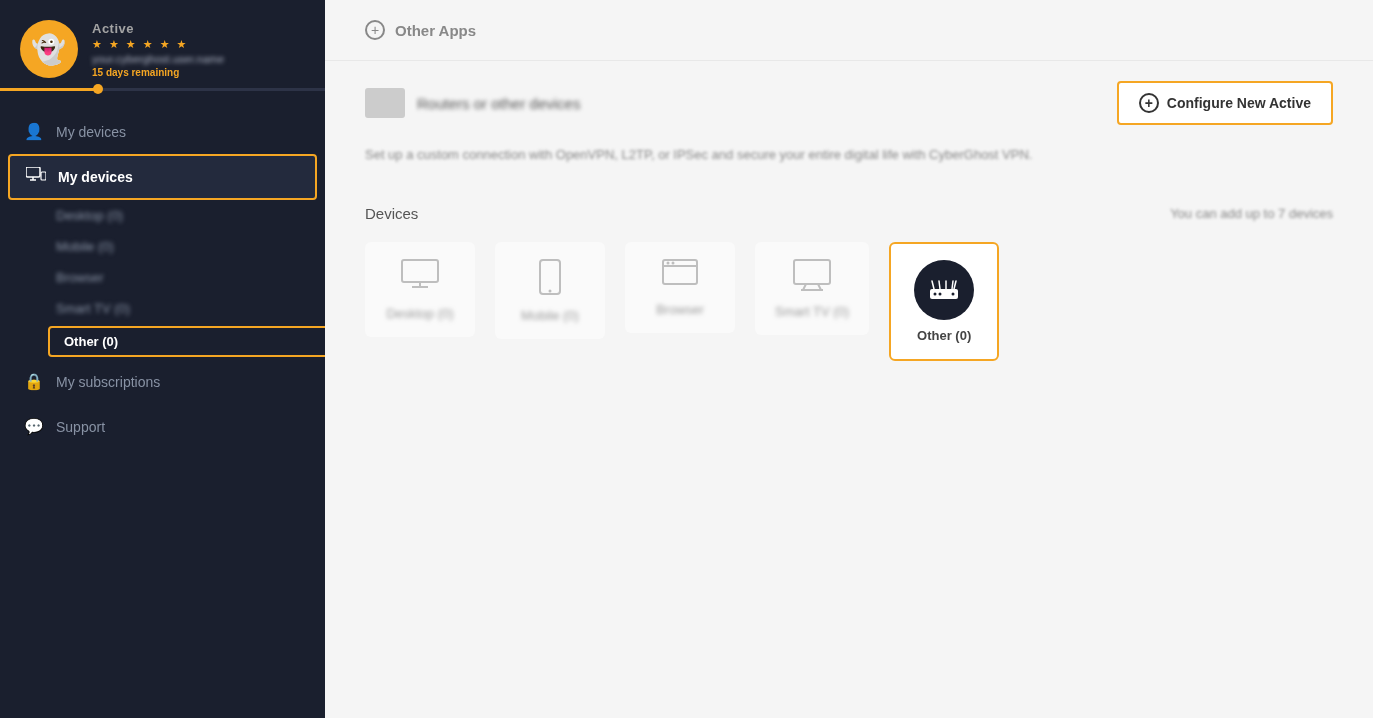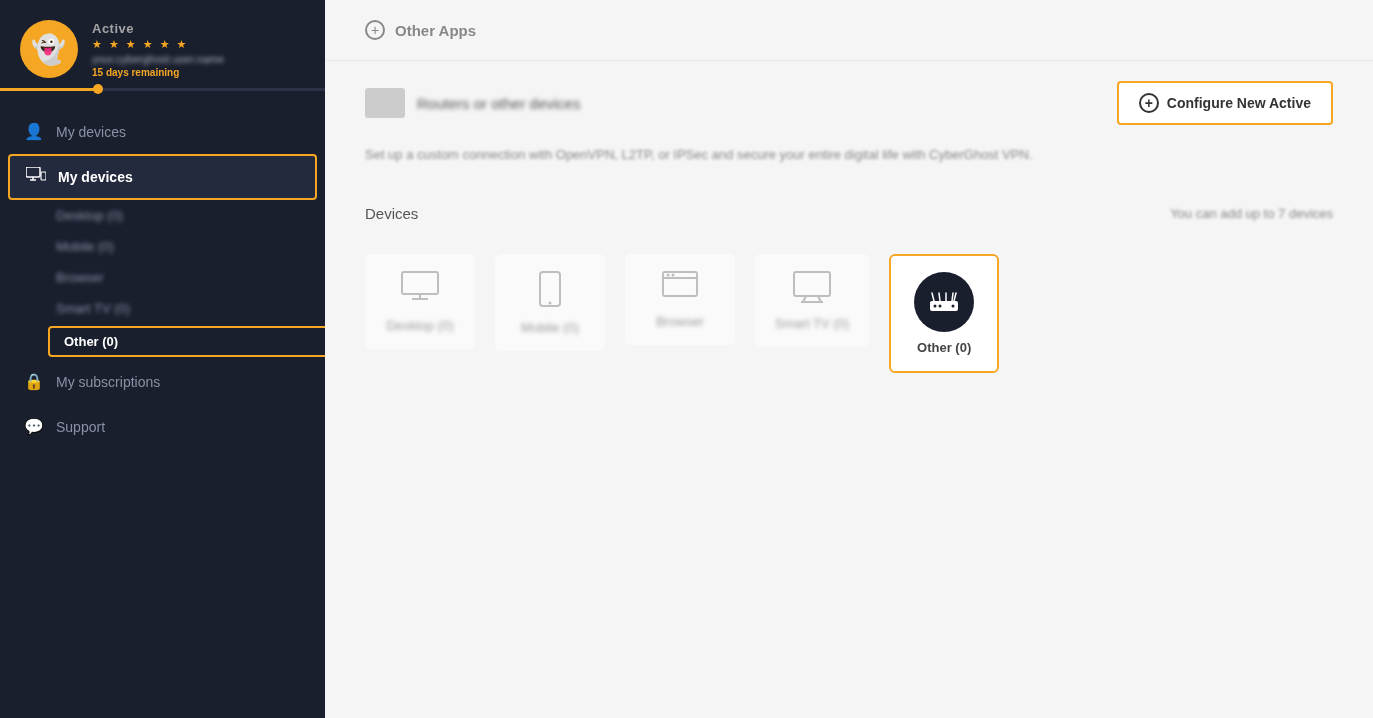--- a/index.html
+++ b/index.html
@@ -253,21 +253,21 @@
     }
 
     .devices-section {
       padding: 20px 40px;
     }
 
     .devices-row-header {
       display: flex;
       justify-content: space-between;
       align-items: center;
-      margin-bottom: 32px;
+      margin-bottom: 20px;
     }
 
     .devices-label {
       color: #555;
       font-size: 15px;
       font-weight: 500;
     }
 
     .devices-count-label {
       color: #888;

